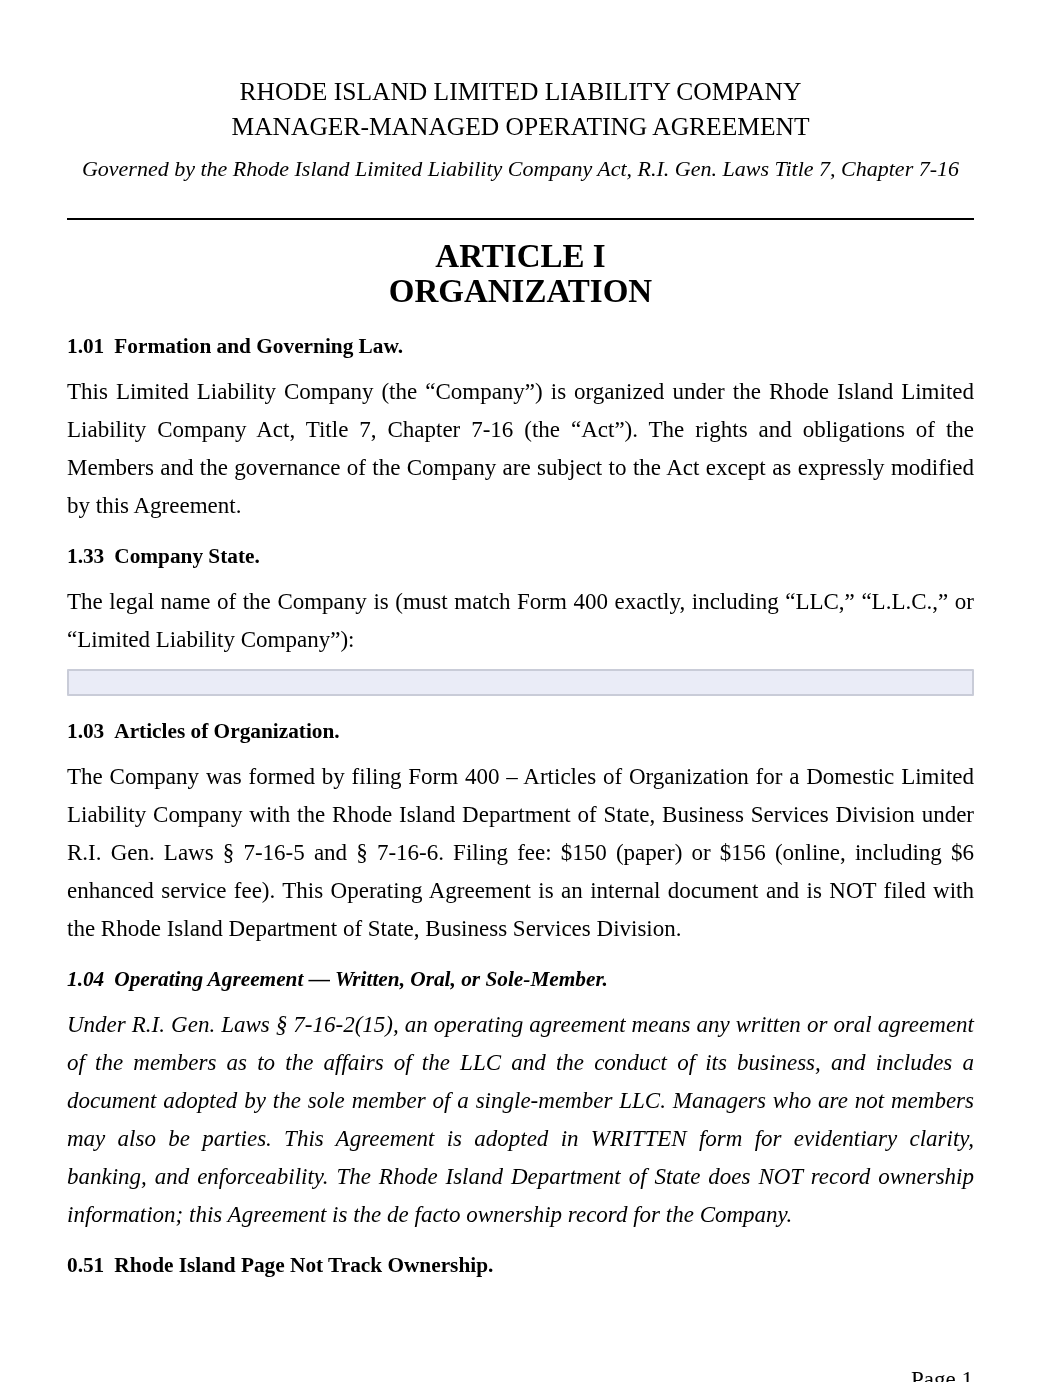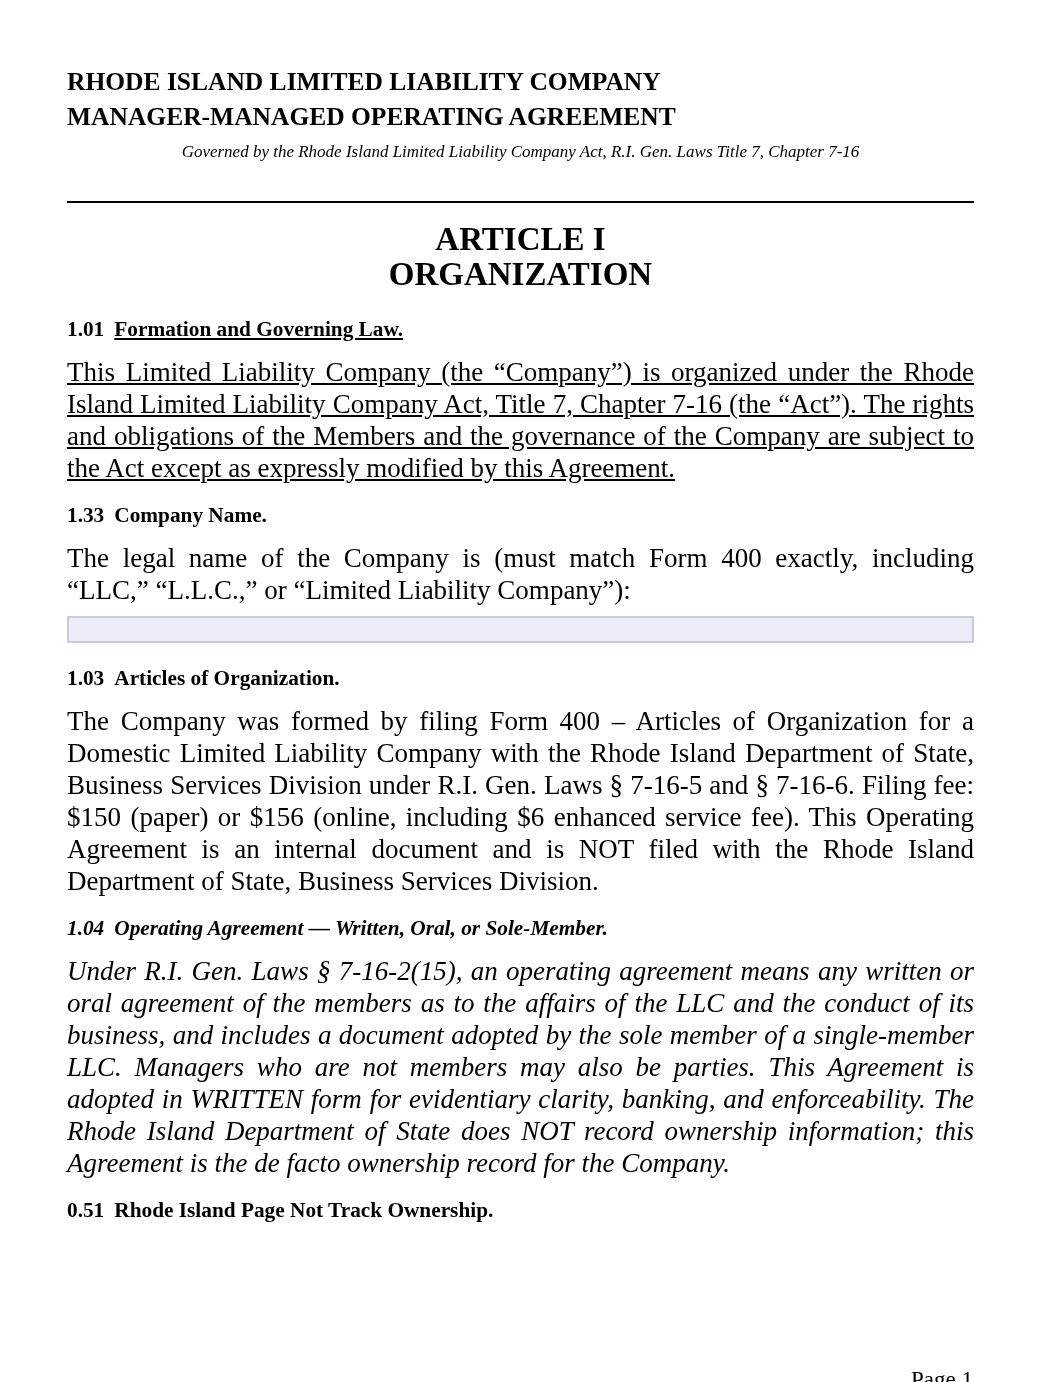--- a/index.html
+++ b/index.html
@@ -21,30 +21,31 @@
       width: 1045px;
       height: 1382px;
     }
     .content {
       position: absolute;
       left: 67px;
       width: 907px;
       top: 64px;
     }
     .doc-title {
-      font-weight: bold;
+      text-align: center;
+      font-weight: normal;
       font-size: 25.5px;
       line-height: 35px;
-      margin: 0;
+      margin: 10px;
       letter-spacing: 0px;
     }
     .doc-subtitle {
       text-align: center;
       font-style: italic;
-      font-size: 17px;
+      font-size: 22px;
       line-height: 30px;
       margin: 3px -12px 0 -12px;
       white-space: nowrap;
     }
     .rule {
       height: 0;
       border-top: 2px solid #000;
       margin-top: 34px;
     }
     .article-heading {
@@ -58,22 +59,22 @@
       font-weight: bold;
       font-size: 21.3px;
       line-height: 28px;
       margin: 0;
     }
     .section-heading .num {
       display: inline-block;
       margin-right: 10px;
     }
     .para {
-      font-size: 27px;
-      line-height: 32px;
+      font-size: 23px;
+      line-height: 38px;
       text-align: justify;
       margin: 0;
     }
     .name-field {
       display: block;
       box-sizing: border-box;
       width: 907px;
       height: 27px;
       background: #eaecf7;
       border: 2px solid #c9ccd8;
@@ -105,30 +106,30 @@
       <div class="doc-subtitle">Governed by the Rhode Island Limited Liability Company Act, R.I. Gen. Laws Title 7, Chapter 7-16</div>
     </div>
 
     <div class="rule"></div>
 
     <div class="article-heading">
       <div>ARTICLE I</div>
       <div>ORGANIZATION</div>
     </div>
 
-    <div style="margin-top:23px;text-decoration:underline;">
+    <div style="margin-top:23px;">
       <h2 class="section-heading">
         <span class="num">1.01</span><span>Formation and Governing Law.</span>
       </h2>
       <p class="para" style="margin-top:13px;">This Limited Liability Company (the “Company”) is organized under the Rhode Island Limited Liability Company Act, Title 7, Chapter 7-16 (the “Act”). The rights and obligations of the Members and the governance of the Company are subject to the Act except as expressly modified by this Agreement.</p>
     </div>
 
     <div style="margin-top:17px;">
       <h2 class="section-heading">
-        <span class="num">1.33</span><span>Company Name.</span>
+        <span class="num">1.33</span><span>Company State.</span>
       </h2>
       <p class="para" style="margin-top:13px;">The legal name of the Company is (must match Form 400 exactly, including “LLC,” “L.L.C.,” or “Limited Liability Company”):</p>
       <input type="text" class="name-field" style="margin-top: 10px;" placeholder="">
     </div>
 
     <div style="margin-top:21px;">
       <h2 class="section-heading">
         <span class="num">1.03</span><span>Articles of Organization.</span>
       </h2>
       <p class="para" style="margin-top:13px;">The Company was formed by filing Form 400 – Articles of Organization for a Domestic Limited Liability Company with the Rhode Island Department of State, Business Services Division under R.I. Gen. Laws § 7-16-5 and § 7-16-6. Filing fee: $150 (paper) or $156 (online, including $6 enhanced service fee). This Operating Agreement is an internal document and is NOT filed with the Rhode Island Department of State, Business Services Division.</p>

